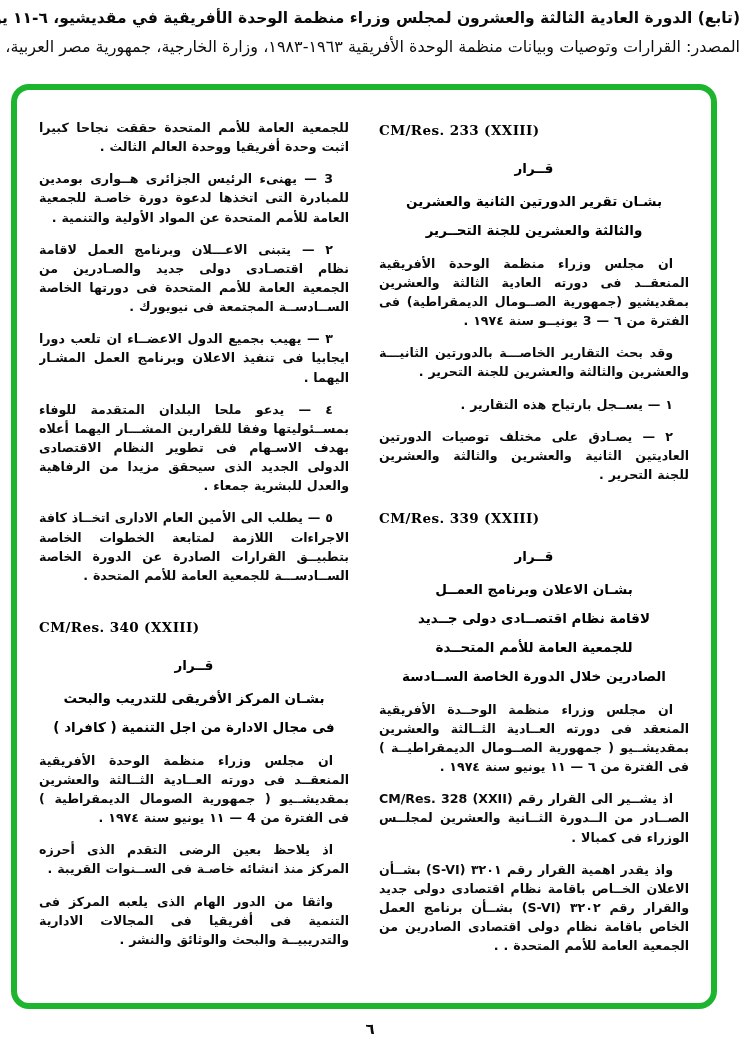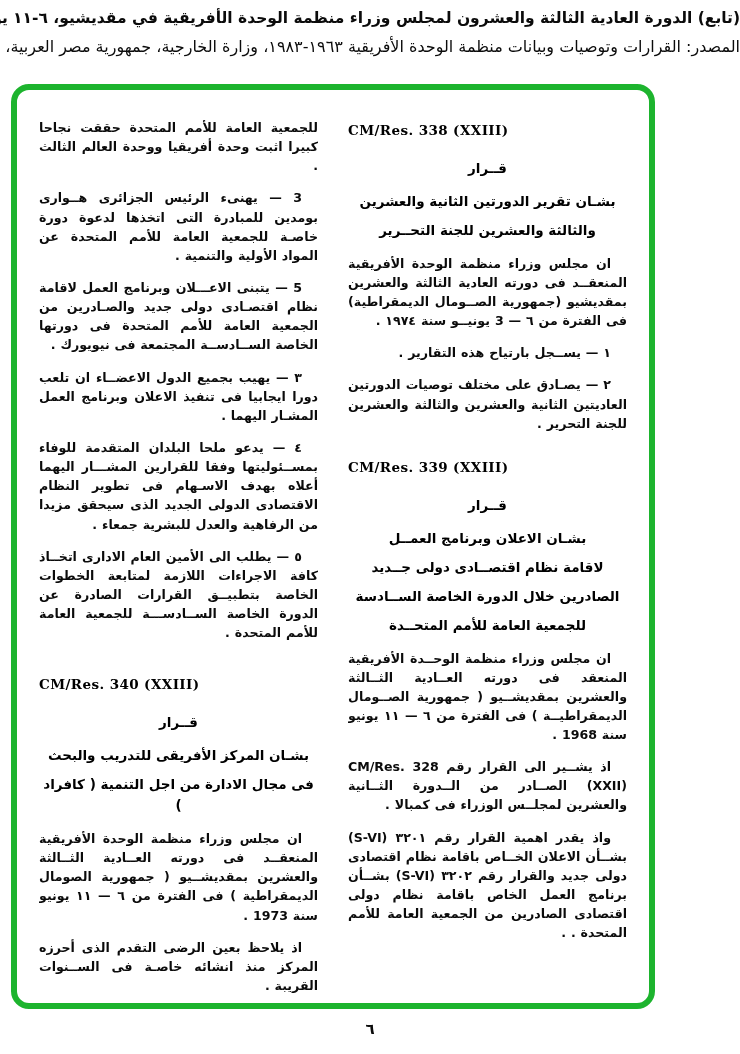--- a/index.html
+++ b/index.html
@@ -38,21 +38,21 @@
     margin-top: 7px;
     font-size: 16px;
     font-weight: normal;
     white-space: nowrap;
   }
   
   .frame {
     position: absolute;
     top: 84px;
     left: 11px;
-    width: 644px;
+    width: 706px;
     height: 925px;
     border: 6px solid #1db42e;
     border-radius: 18px;
     box-sizing: border-box;
     background: #ffffff;
     overflow: hidden;
   }
   .frame-inner {
     display: flex;
     flex-direction: row;
@@ -123,47 +123,48 @@
   <div class="header">
     <div class="title-line">(تابع) الدورة العادية الثالثة والعشرون لمجلس وزراء منظمة الوحدة الأفريقية في مقديشيو، ٦-١١ يونيه ١٩٧٤</div>
     <div class="source-line">المصدر: القرارات وتوصيات وبيانات منظمة الوحدة الأفريقية ١٩٦٣-١٩٨٣، وزارة الخارجية، جمهورية مصر العربية، ط ١٩٨٥، ص ٢٩١-٣١٨</div>
   </div>
 
   <div class="frame" style="border-color: rgb(29, 180, 46);">
     <div class="frame-inner">
       <div class="column column-left" id="col-left">
           <div class="block para first-para">للجمعية العامة للأمم المتحدة حققت نجاحا كبيرا اثبت وحدة أفريقيا ووحدة العالم الثالث .</div>
           <div class="block para">3 — يهنىء الرئيس الجزائرى هــوارى بومدين للمبادرة التى اتخذها لدعوة دورة خاصـة للجمعية العامة للأمم المتحدة عن المواد الأولية والتنمية .</div>
-          <div class="block para">5 — يتبنى الاعـــلان وبرنامج العمل لاقامة نظام اقتصـادى دولى جديد والصـادرين من الجمعية العامة للأمم المتحدة فى دورتها الخاصة الســادســة المجتمعة فى نيويورك .</div>
+          <div class="block para">٢ — يتبنى الاعـــلان وبرنامج العمل لاقامة نظام اقتصـادى دولى جديد والصـادرين من الجمعية العامة للأمم المتحدة فى دورتها الخاصة الســادســة المجتمعة فى نيويورك .</div>
           <div class="block para">٣ — يهيب بجميع الدول الاعضــاء ان تلعب دورا ايجابيا فى تنفيذ الاعلان وبرنامج العمل المشـار اليهما .</div>
           <div class="block para">٤ — يدعو ملحا البلدان المتقدمة للوفاء بمســئوليتها وفقا للقرارين المشـــار اليهما أعلاه بهدف الاسـهام فى تطوير النظام الاقتصادى الدولى الجديد الذى سيحقق مزيدا من الرفاهية والعدل للبشرية جمعاء .</div>
           <div class="block para">٥ — يطلب الى الأمين العام الادارى اتخــاذ كافة الاجراءات اللازمة لمتابعة الخطوات الخاصة بتطبيــق القرارات الصادرة عن الدورة الخاصة الســادســـة للجمعية العامة للأمم المتحدة .</div>
           <div class="block docref">CM/Res. 340 (XXIII)</div>
           <div class="block heading res-word">قــرار</div>
           <div class="block heading">بشـان المركز الأفريقى للتدريب والبحث</div>
           <div class="block heading">فى مجال الادارة من اجل التنمية ( كافراد )</div>
-          <div class="block para">ان مجلس وزراء منظمة الوحدة الأفريقية المنعقــد فى دورته العــادية الثــالثة والعشرين بمقديشــيو ( جمهورية الصومال الديمقراطية ) فى الفترة من ٦ — ١١ يونيو سنة 1973 .</div>
+          <div class="block para">ان مجلس وزراء منظمة الوحدة الأفريقية المنعقــد فى دورته العــادية الثــالثة والعشرين بمقديشــيو ( جمهورية الصومال الديمقراطية ) فى الفترة من 4 — ١١ يونيو سنة ١٩٧٤ .</div>
           <div class="block para">اذ يلاحظ بعين الرضى التقدم الذى أحرزه المركز منذ انشائه خاصـة فى الســنوات القريبة .</div>
           <div class="block para">واثقا من الدور الهام الذى يلعبه المركز فى التنمية فى أفريقيا فى المجالات الادارية والتدريبيــة والبحث والوثائق والنشر .</div>
         </div>
       <div class="column column-right" id="col-right">
-          <div class="block docref first">CM/Res. 338 (XXIII)</div>
+          <div class="block docref first">CM/Res. 233 (XXIII)</div>
           <div class="block heading res-word">قــرار</div>
           <div class="block heading">بشـان تقرير الدورتين الثانية والعشرين</div>
           <div class="block heading">والثالثة والعشرين للجنة التحــرير</div>
           <div class="block para">ان مجلس وزراء منظمة الوحدة الأفريقية المنعقــد فى دورته العادية الثالثة والعشرين بمقديشيو (جمهورية الصــومال الديمقراطية) فى الفترة من ٦ — 3 يونيــو سنة ١٩٧٤ .</div>
+          <div class="block para">وقد بحث التقارير الخاصـــة بالدورتين الثانيـــة والعشرين والثالثة والعشرين للجنة التحرير .</div>
           <div class="block para">١ — يســجل بارتياح هذه التقارير .</div>
           <div class="block para">٢ — يصـادق على مختلف توصيات الدورتين العاديتين الثانية والعشرين والثالثة والعشرين للجنة التحرير .</div>
           <div class="block docref">CM/Res. 339 (XXIII)</div>
           <div class="block heading res-word">قــرار</div>
           <div class="block heading">بشـان الاعلان وبرنامج العمــل</div>
           <div class="block heading">لاقامة نظام اقتصــادى دولى جــديد</div>
+          <div class="block heading">للجمعية العامة للأمم المتحــدة</div>
           <div class="block heading">الصادرين خلال الدورة الخاصة الســادسة</div>
-          <div class="block heading">للجمعية العامة للأمم المتحــدة</div>
-          <div class="block para">ان مجلس وزراء منظمة الوحــدة الأفريقية المنعقد فى دورته العــادية الثــالثة والعشرين بمقديشــيو ( جمهورية الصــومال الديمقراطيــة ) فى الفترة من ٦ — ١١ يونيو سنة 1968 .</div>
+          <div class="block para">ان مجلس وزراء منظمة الوحــدة الأفريقية المنعقد فى دورته العــادية الثــالثة والعشرين بمقديشــيو ( جمهورية الصــومال الديمقراطيــة ) فى الفترة من ٦ — ١١ يونيو سنة ١٩٧٤ .</div>
           <div class="block para">اذ يشــير الى القرار رقم CM/Res. 328 (XXII) الصــادر من الــدورة الثــانية والعشرين لمجلــس الوزراء فى كمبالا .</div>
           <div class="block para">واذ يقدر اهمية القرار رقم ٣٢٠١ (S-VI) بشــأن الاعلان الخــاص باقامة نظام اقتصادى دولى جديد والقرار رقم ٣٢٠٢ (S-VI) بشــأن برنامج العمل الخاص باقامة نظام دولى اقتصادى الصادرين من الجمعية العامة للأمم المتحدة . .</div>
         </div>
     </div>
   </div>
 
   <div class="page-number">٦</div>
 
 </div>
 

